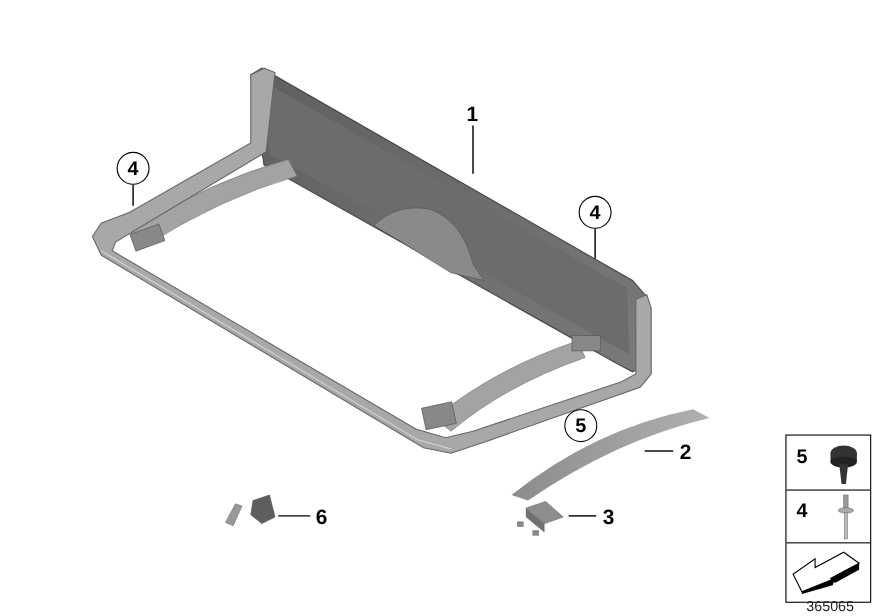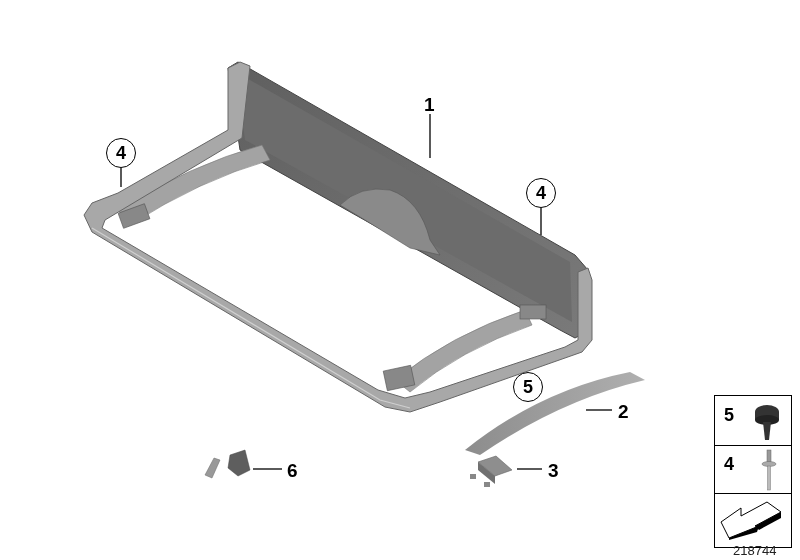--- a/index.html
+++ b/index.html
@@ -103,13 +103,13 @@
   </div>
   <div class="cell" style="top:98px; height:54px;">
     <svg style="position:absolute; left:4px; top:6px;" width="68" height="40">
       <path d="M2,22 L22,8 L22,16 L48,2 L62,12 L36,26 L40,26 L10,38 Z" fill="#fff" stroke="#000" stroke-width="1"></path>
       <path d="M10,38 L40,26 L38,32 L10,40 Z" fill="#000"></path>
       <path d="M36,26 L62,12 L62,18 L40,30 Z" fill="#000"></path>
     </svg>
   </div>
 </div>
 
-<div class="docnum">218744</div>
+<div class="docnum">365065</div>
 
 </body></html>

